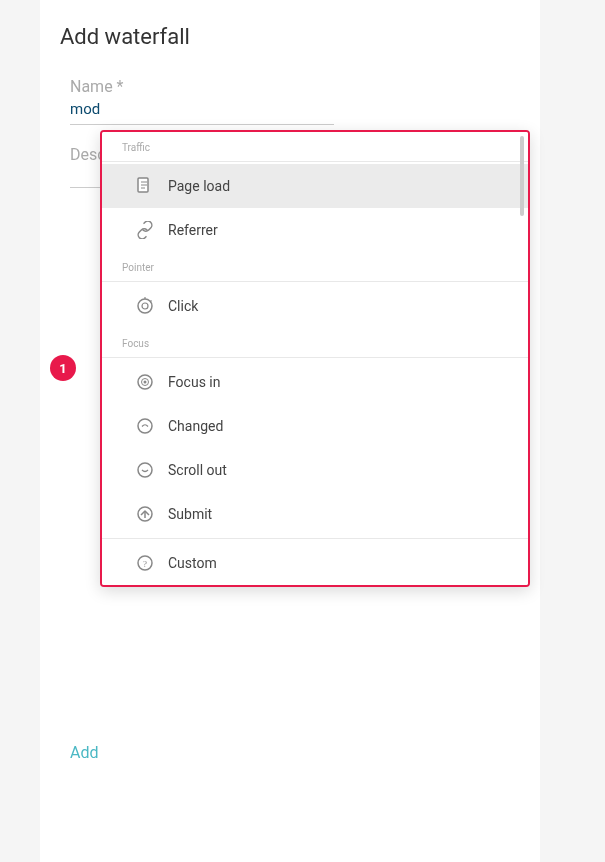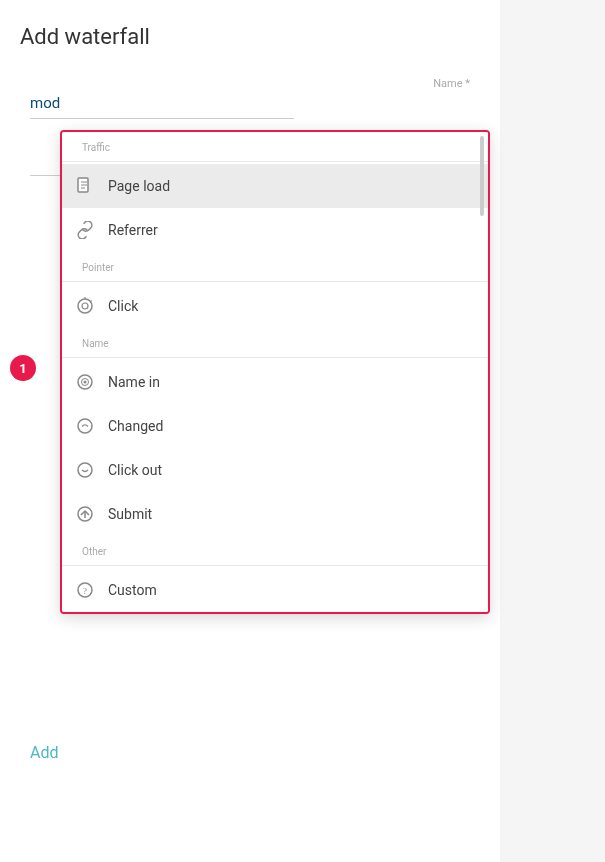--- a/index.html
+++ b/index.html
@@ -10,38 +10,38 @@
       min-height: 862px;
       position: relative;
     }
 
     .page-bg {
       background: #ffffff;
       width: 500px;
       min-height: 862px;
       position: relative;
       padding: 24px 20px;
+      margin-left: 40px;
     }
 
     .page-title {
       font-size: 22px;
       font-weight: 400;
       color: #333;
       margin-bottom: 28px;
     }
 
     .form-area {
       padding: 0 10px;
     }
 
     .field-label {
-      font-size: 11px;
+      font-size: 16px;
       color: #aaa;
       margin-bottom: 4px;
-      text-align: right;
     }
 
     .field-value {
       font-size: 15px;
       color: #0c4a6e;
       border-bottom: 1px solid #ccc;
       padding-bottom: 6px;
       margin-bottom: 20px;
       width: 60%;
     }
@@ -87,21 +87,21 @@
     .dropdown-group-label {
       font-size: 10px;
       color: #aaa;
       padding: 10px 20px 6px 20px;
       background: #fff;
     }
 
     .dropdown-item {
       display: flex;
       align-items: center;
-      padding: 11px 12px;
+      padding: 11px 32px;
       font-size: 14px;
       color: #444;
       cursor: pointer;
       background: #fff;
     }
 
     .dropdown-item.selected {
       background: #ebebeb;
     }
 
@@ -187,66 +187,65 @@
           <circle cx="9" cy="9" r="7" stroke="#888" stroke-width="1.5"></circle>
           <circle cx="9" cy="9" r="3" stroke="#888" stroke-width="1.2"></circle>
           <line x1="9" y1="2" x2="9" y2="0" stroke="#888" stroke-width="1.2"></line>
           <line x1="14" y1="5" x2="15.5" y2="3.5" stroke="#888" stroke-width="1.2"></line>
         </svg>
       </div>
       <span>Click</span>
     </div>
 
 
-    <div class="dropdown-group-label">Name</div>
+    <div class="dropdown-group-label">Focus</div>
     <div class="divider"></div>
 
     <div class="dropdown-item">
       <div class="item-icon">
         <svg width="18" height="18" viewBox="0 0 18 18" fill="none">
           <circle cx="9" cy="9" r="7" stroke="#888" stroke-width="1.5"></circle>
           <circle cx="9" cy="9" r="3.5" stroke="#888" stroke-width="1"></circle>
           <circle cx="9" cy="9" r="1.5" fill="#888"></circle>
         </svg>
       </div>
-      <span>Name in</span>
+      <span>Focus in</span>
     </div>
 
     <div class="dropdown-item">
       <div class="item-icon">
         <svg width="18" height="18" viewBox="0 0 18 18" fill="none">
           <circle cx="9" cy="9" r="7" stroke="#888" stroke-width="1.5"></circle>
           <path d="M6 9.5 Q9 6 12 9.5" stroke="#888" stroke-width="1.2" fill="none"></path>
         </svg>
       </div>
       <span>Changed</span>
     </div>
 
     <div class="dropdown-item">
       <div class="item-icon">
         <svg width="18" height="18" viewBox="0 0 18 18" fill="none">
           <circle cx="9" cy="9" r="7" stroke="#888" stroke-width="1.5"></circle>
           <path d="M6 9 Q9 12 12 9" stroke="#888" stroke-width="1.2" fill="none"></path>
         </svg>
       </div>
-      <span>Click out</span>
+      <span>Scroll out</span>
     </div>
 
     <div class="dropdown-item">
       <div class="item-icon">
         <svg width="18" height="18" viewBox="0 0 18 18" fill="none">
           <circle cx="9" cy="9" r="7" stroke="#888" stroke-width="1.5"></circle>
           <polyline points="5,10 9,6 13,10" stroke="#888" stroke-width="1.5" fill="none" stroke-linejoin="round"></polyline>
           <line x1="9" y1="6" x2="9" y2="13" stroke="#888" stroke-width="1.5"></line>
         </svg>
       </div>
       <span>Submit</span>
     </div>
 
-    <div class="dropdown-group-label">Other</div>
     <div class="divider"></div>
 
     <div class="dropdown-item">
       <div class="item-icon">
         <svg width="18" height="18" viewBox="0 0 18 18" fill="none">
           <circle cx="9" cy="9" r="7" stroke="#888" stroke-width="1.5"></circle>
           <text x="9" y="13" text-anchor="middle" font-size="9" fill="#888" font-family="serif">?</text>
         </svg>
       </div>
       <span>Custom</span>

